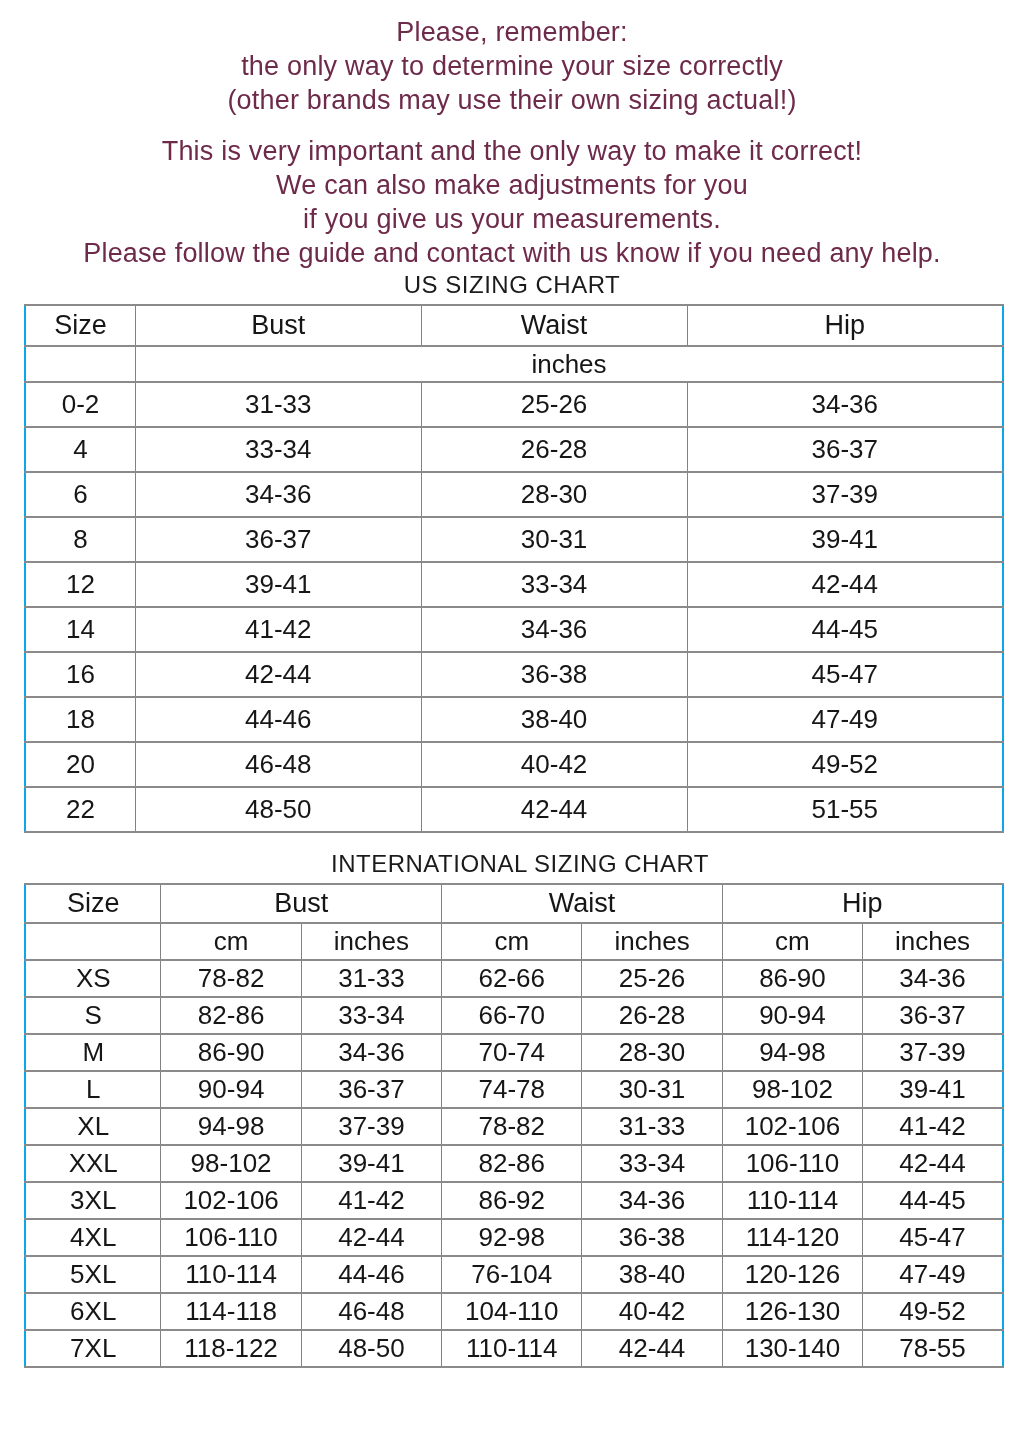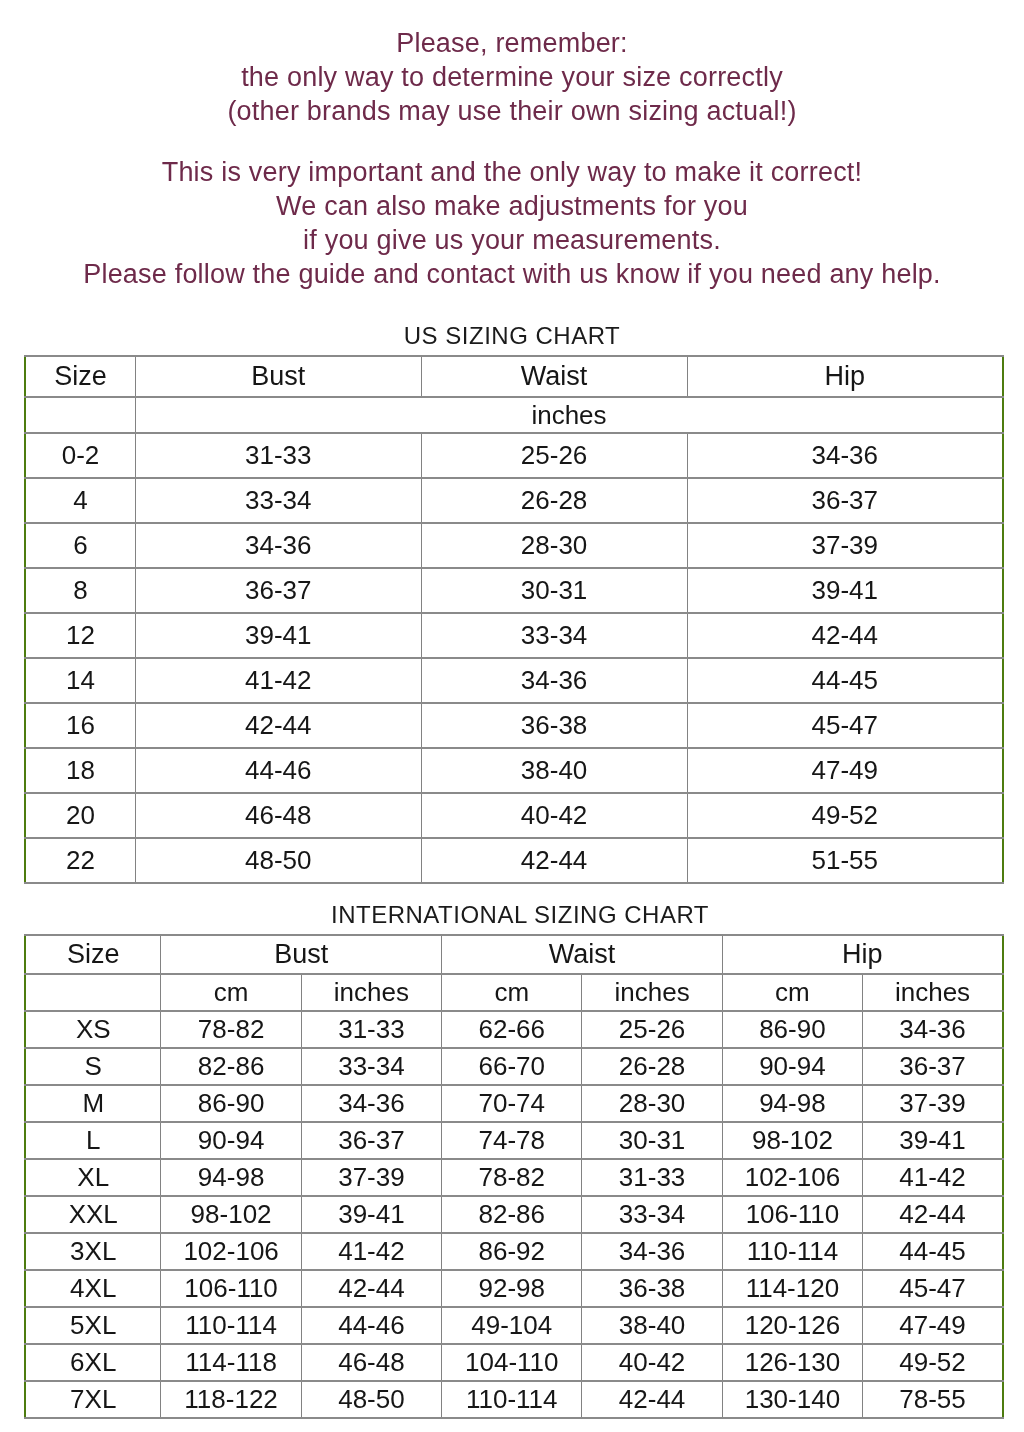--- a/index.html
+++ b/index.html
@@ -8,45 +8,45 @@
     background: #ffffff;
   }
   body {
     width: 1024px;
     height: 1432px;
     overflow: hidden;
     font-family: "Liberation Sans", sans-serif;
     color: #1c1c1c;
   }
   .intro {
-    padding-top: 26px;
+    padding-top: 15px;
     text-align: center;
     color: #6e2a4a;
     font-size: 27px;
     line-height: 34px;
     letter-spacing: 0.2px;
   }
-  .intro .para2 { margin-top: 27px; }
+  .intro .para2 { margin-top: 17px; }
 
   .chart-title {
     text-align: center;
     font-size: 24px;
     line-height: 30px;
     color: #1b1b1b;
     letter-spacing: 0.5px;
   }
-  .chart-title.us   { margin-top: 30px; }
+  .chart-title.us   { }
   .chart-title.intl { margin-top: 16px; padding-left: 16px; }
 
   table.sizes {
     border-collapse: collapse;
     table-layout: fixed;
     width: 980px;
     margin: 4px 0 0 24px;
-    border: 2px solid #4d7c0f;
+    border: 2px solid #0ea5e9;
   }
   table.sizes th, table.sizes td {
     border-left: 1px solid #828282;
     border-right: 1px solid #828282;
     border-top: 2px solid #8a8a8a;
     border-bottom: 2px solid #8a8a8a;
     text-align: center;
     vertical-align: middle;
     padding: 0;
     font-weight: normal;
@@ -270,21 +270,21 @@
           <td>42-44</td>
           <td>92-98</td>
           <td>36-38</td>
           <td>114-120</td>
           <td>45-47</td>
         </tr>
         <tr>
           <td>5XL</td>
           <td>110-114</td>
           <td>44-46</td>
-          <td>49-104</td>
+          <td>76-104</td>
           <td>38-40</td>
           <td>120-126</td>
           <td>47-49</td>
         </tr>
         <tr>
           <td>6XL</td>
           <td>114-118</td>
           <td>46-48</td>
           <td>104-110</td>
           <td>40-42</td>

